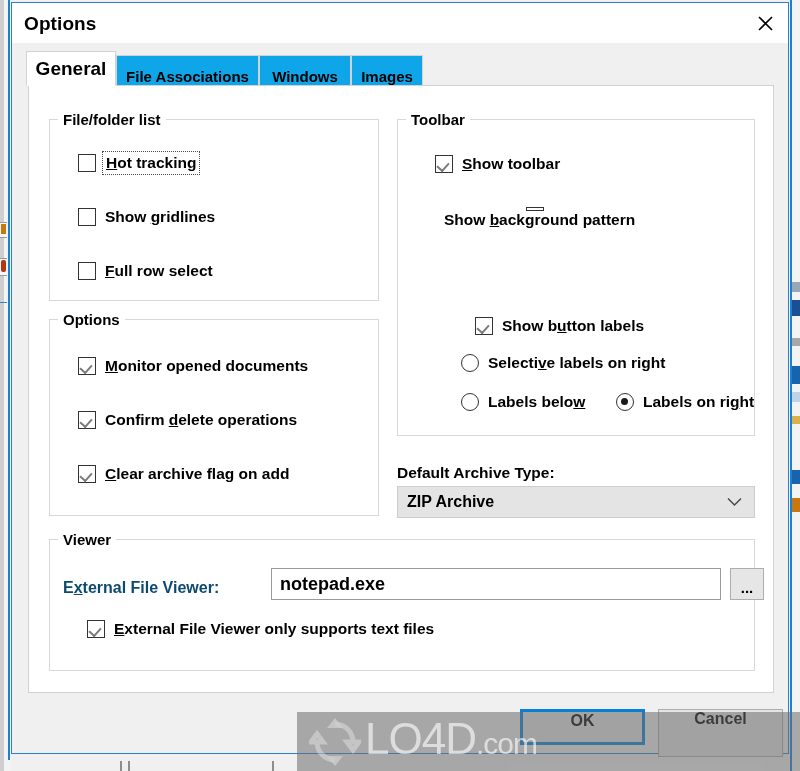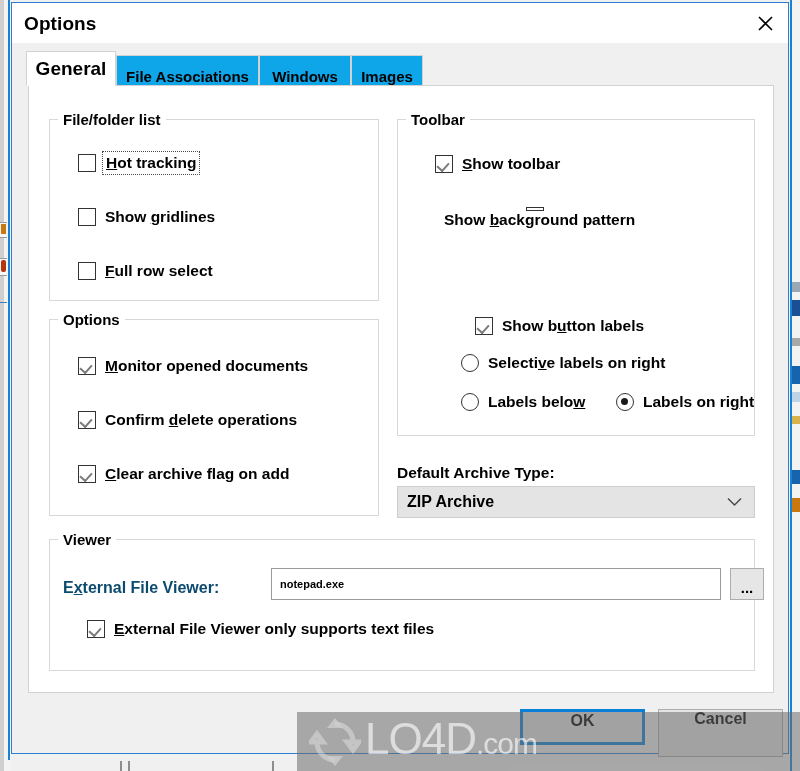--- a/index.html
+++ b/index.html
@@ -126,21 +126,21 @@
   }
   #combo .val{margin-left:9px;font-size:16px;color:#000;}
   #combo .chev{position:absolute;right:12px;top:50%;transform:translateY(-50%);}
 
   
   #efv-label{position:absolute;font-size:16px;color:#0c4a6e;white-space:nowrap;}
   #efv-input{
     position:absolute;box-sizing:border-box;
     background:#ffffff;border:1px solid #9a9a9a;
     display:flex;align-items:center;
-    font-size:11px;color:#000;
+    font-size:18px;color:#000;
     cursor:text;
   }
   #efv-input span{margin-left:8px;}
   #efv-browse{
     position:absolute;box-sizing:border-box;
     background:#e6e6e6;border:1px solid #adadad;
     display:flex;align-items:flex-end;justify-content:center;
     font-size:15px;color:#000;cursor:default;padding-bottom:3px;
   }
 

